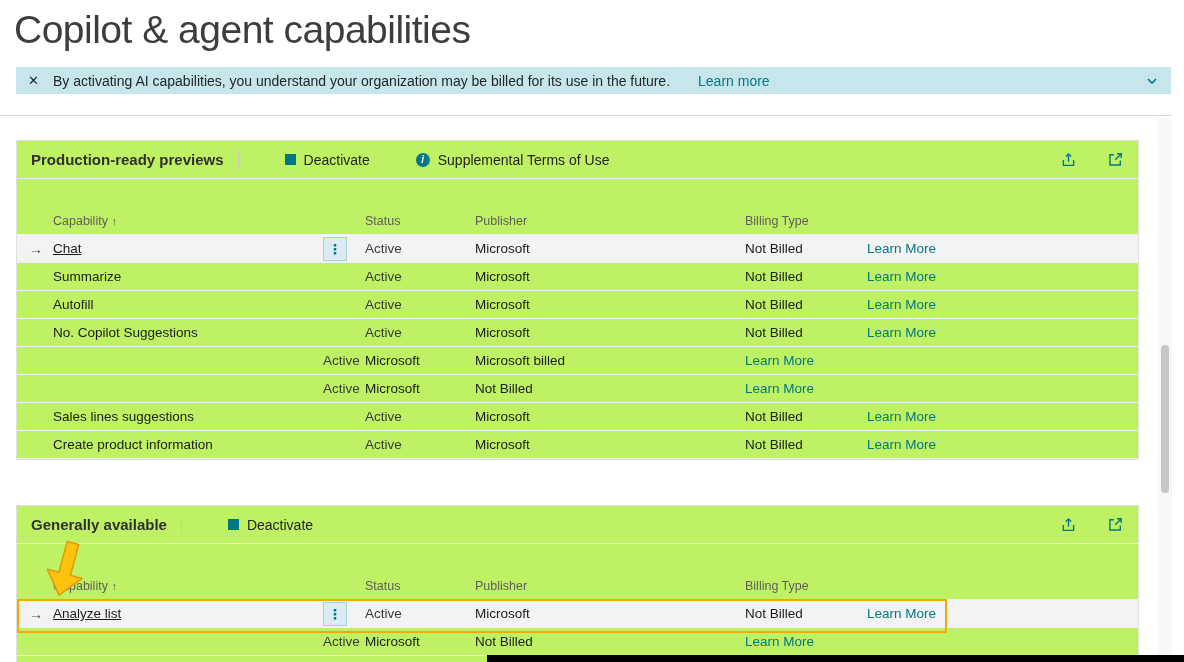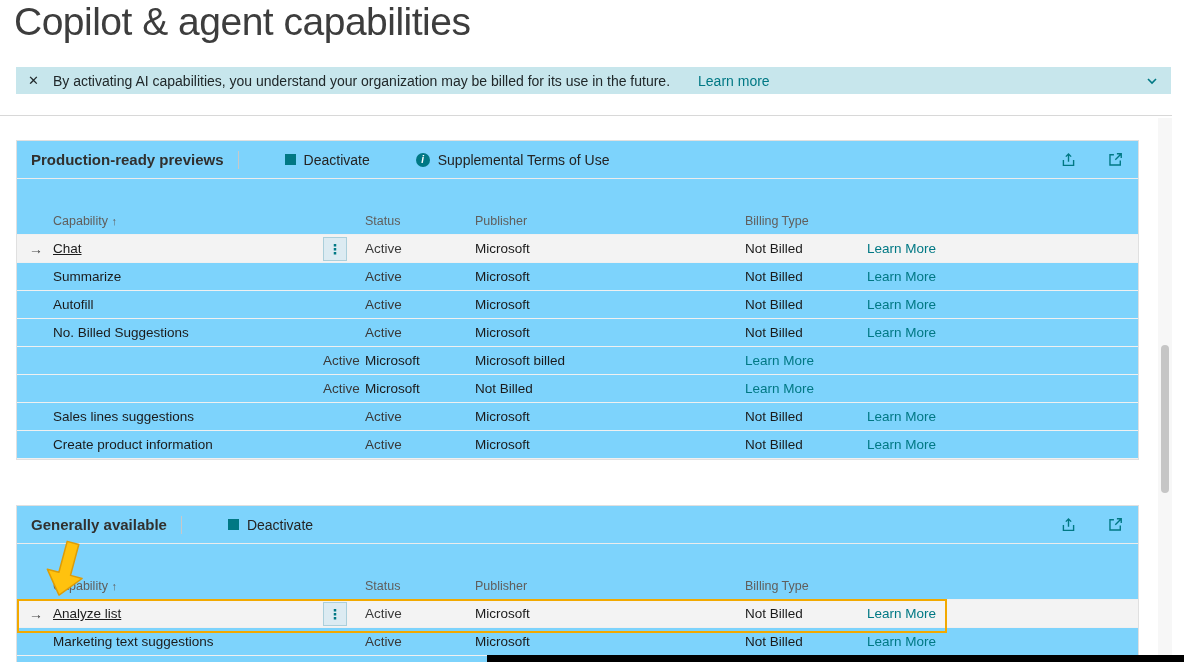--- a/index.html
+++ b/index.html
@@ -1,32 +1,32 @@
 <!DOCTYPE html>
 <html style="--accent: #007884; --banner-bg: #C7E6EC; --highlight: #F2A900; --arrow-fill: #FFC20E; --selected-row-bg: #F3F3F3; --status-text: #3A3A3A;"><head>
 <meta charset="utf-8">
 <style>
   * { margin:0; padding:0; box-sizing:border-box; }
   html,body { background:#ffffff; }
   .page { position:relative; width:1184px; height:662px; background:#fff; overflow:hidden;
           font-family:"Liberation Sans","DejaVu Sans",sans-serif; color:#1b1b1b; }
 
-  .page-title { position:absolute; left:14px; top:0; font-size:39px; font-weight:300;
+  .page-title { position:absolute; left:14px; top:8px; font-size:39px; font-weight:300;
                 color:#3d3d3d; letter-spacing:-0.5px; white-space:nowrap; }
 
   .banner { position:absolute; left:16px; top:67px; width:1155px; height:27px;
             background:var(--banner-bg,#C7E6EC); display:flex; align-items:center;
             padding:0 12px; font-size:14px; color:#20282a; }
   .banner-close { font-size:13px; margin-right:14px; cursor:pointer; color:#20282a; }
   .banner-link { color:var(--accent,#007884); margin-left:28px; text-decoration:none; cursor:pointer; }
   .banner-chevron { margin-left:auto; color:var(--accent,#007884); display:flex; cursor:pointer; }
 
   .top-divider { position:absolute; left:0; top:115px; width:1172px; height:1px; background:#d8d8d8; }
 
-  .card { position:absolute; left:16px; width:1123px; background:#7dd3fc; border:1px solid #e0e0e0; overflow:hidden; }
+  .card { position:absolute; left:16px; width:1123px; background:#bef264; border:1px solid #e0e0e0; overflow:hidden; }
   .card-1 { top:140px; height:320px; }
   .card-2 { top:505px; height:170px; }
 
   .card-header { height:38px; display:flex; align-items:center; padding:0 14px; gap:14px;
                  border-bottom:1px solid #ececec; }
   .card-title { font-size:15px; font-weight:700; color:#31302e; white-space:nowrap; }
   .vsep { width:1px; height:18px; background:#c8c8c8; }
   .action-btn { display:flex; align-items:center; gap:8px; font-size:14px; color:#252423;
                 background:none; border:none; cursor:pointer; font-family:inherit; white-space:nowrap;margin-left:32px; }
   .sq-icon { width:11px; height:11px; background:var(--accent,#007884); display:inline-block; }
@@ -157,21 +157,21 @@
               <span class="dots-btn">⋮</span>
             </span>
     <span class="cell c-status status-cell">Active</span>
     <span class="cell c-pub publisher-cell">Microsoft</span>
     <span class="cell c-bill billing-cell">Not Billed</span>
     <span class="cell c-learn"><a class="learn-more">Learn More</a></span>
   </div>
 
   <div class="row">
     <span class="cell c-ind"><span class="row-arrow">→</span></span>
-    <span class="cell c-cap"><a class="cap-text">No. Billed Suggestions</a></span>
+    <span class="cell c-cap"><a class="cap-text">No. Copilot Suggestions</a></span>
     <span class="cell c-dots">
               <span class="dots-btn">⋮</span>
             </span>
     <span class="cell c-status status-cell">Active</span>
     <span class="cell c-pub publisher-cell">Microsoft</span>
     <span class="cell c-bill billing-cell">Not Billed</span>
     <span class="cell c-learn"><a class="learn-more">Learn More</a></span>
   </div>
 
   <div class="row">
@@ -263,21 +263,20 @@
               <span class="dots-btn">⋮</span>
             </span>
     <span class="cell c-status status-cell">Active</span>
     <span class="cell c-pub publisher-cell">Microsoft</span>
     <span class="cell c-bill billing-cell">Not Billed</span>
     <span class="cell c-learn"><a class="learn-more">Learn More</a></span>
   </div>
 
   <div class="row">
     <span class="cell c-ind"><span class="row-arrow">→</span></span>
-    <span class="cell c-cap"><a class="cap-text">Marketing text suggestions</a></span>
     <span class="cell c-dots">
               <span class="dots-btn">⋮</span>
             </span>
     <span class="cell c-status status-cell">Active</span>
     <span class="cell c-pub publisher-cell">Microsoft</span>
     <span class="cell c-bill billing-cell">Not Billed</span>
     <span class="cell c-learn"><a class="learn-more">Learn More</a></span>
   </div>
 </div>
     </div>

